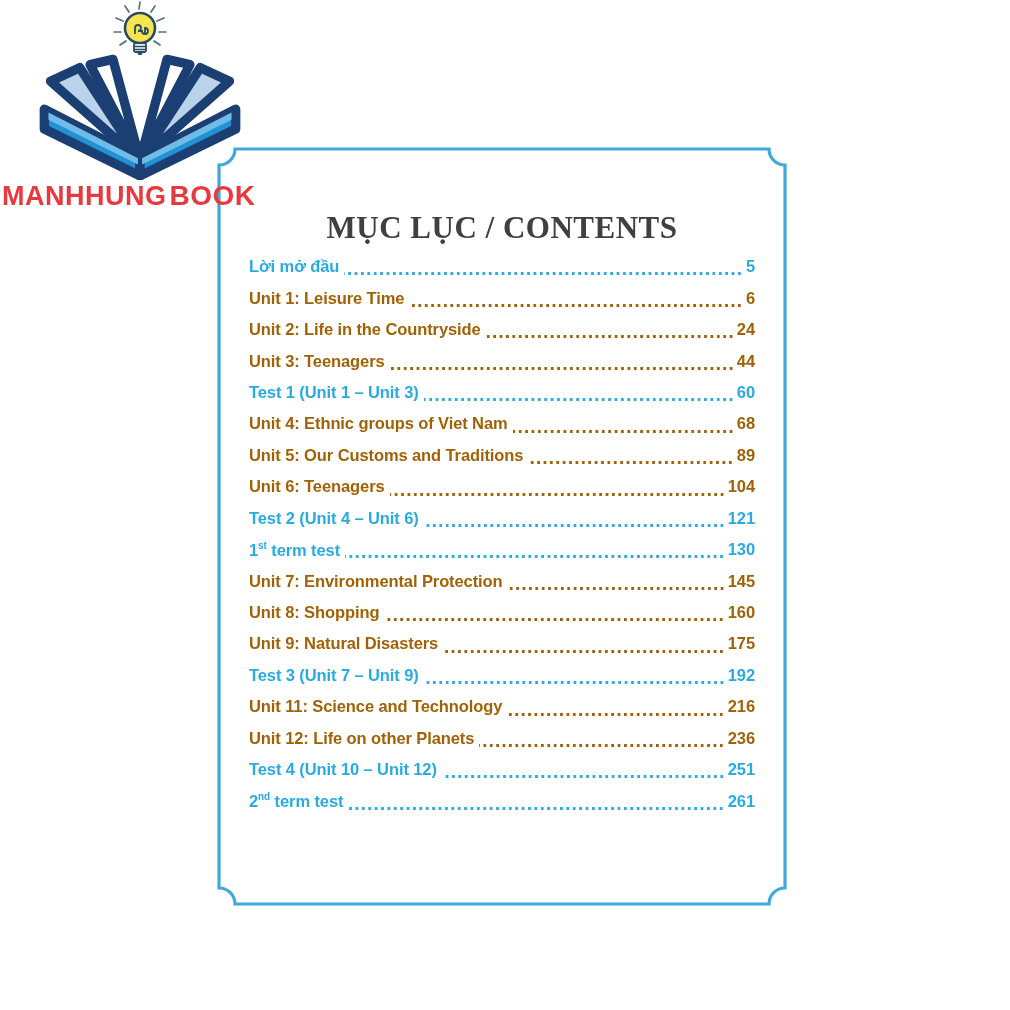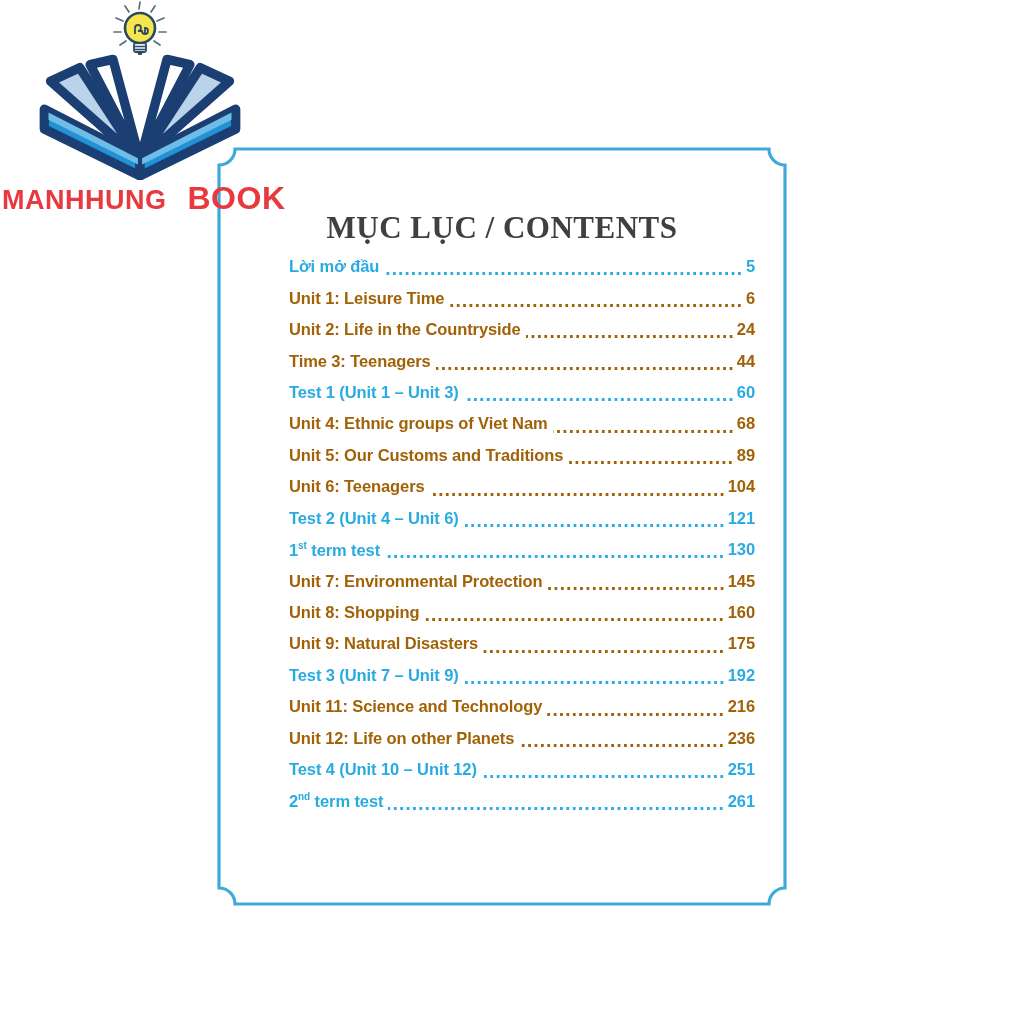--- a/index.html
+++ b/index.html
@@ -16,21 +16,21 @@
   .bulb-icon { position: absolute; left: 108px; top: 0; width: 64px; height: 66px; }
   .book-icon { position: absolute; left: 36px; top: 50px; width: 208px; height: 130px; }
   .brand {
     position: absolute; left: 2px; top: 180px; width: 298px;
     display: flex; align-items: baseline; white-space: nowrap; text-align: center;
   }
   .brand-first {
     font-size: 27px; font-weight: 600; letter-spacing: 0.5px; color: #E8393F;
   }
   .brand-second {
-    font-size: 32px; font-weight: 800; letter-spacing: 0.5px; color: #E8393F; margin-left: 21px;
+    font-size: 28px; font-weight: 800; letter-spacing: 0.5px; color: #E8393F; margin-left: 3px;
   }
 
   
   .page {
     position: absolute; left: 216px; top: 146px; width: 572px; height: 761px;
     background: #ffffff;
   }
   .frame-svg { position: absolute; left: 0; top: 0; width: 100%; height: 100%; }
 
   .toc-title {
@@ -42,21 +42,20 @@
     letter-spacing: 0.5px;
     color: #404040;
   }
 
   .toc { position: absolute; top: 105px; left: 33px; right: 33px; }
   .toc-row {
     height: 31.45px;
     display: flex; align-items: center;
     font-weight: 700; font-size: 16.5px;
     letter-spacing: -0.1px;
-    margin-left: 40px;
   }
   .toc-row.black { color: #a16207; }
   .toc-row.blue  { color: #29ABE2; }
   .toc-row .label { white-space: nowrap; }
   .toc-row .label sup { font-size: 10px; vertical-align: super; }
   .toc-row .leader {
     flex: 1;
     align-self: flex-end;
     height: 10px;
     margin: 0 3px 6px 5px;
@@ -135,21 +134,21 @@
         <span class="label">Unit 1: Leisure Time</span>
         <span class="leader"></span>
         <span class="page-num">6</span>
       </div>
       <div class="toc-row black">
         <span class="label">Unit 2: Life in the Countryside</span>
         <span class="leader"></span>
         <span class="page-num">24</span>
       </div>
       <div class="toc-row black">
-        <span class="label">Time 3: Teenagers</span>
+        <span class="label">Unit 3: Teenagers</span>
         <span class="leader"></span>
         <span class="page-num">44</span>
       </div>
       <div class="toc-row blue">
         <span class="label">Test 1 (Unit 1 – Unit 3)</span>
         <span class="leader"></span>
         <span class="page-num">60</span>
       </div>
       <div class="toc-row black">
         <span class="label">Unit 4: Ethnic groups of Viet Nam</span>

